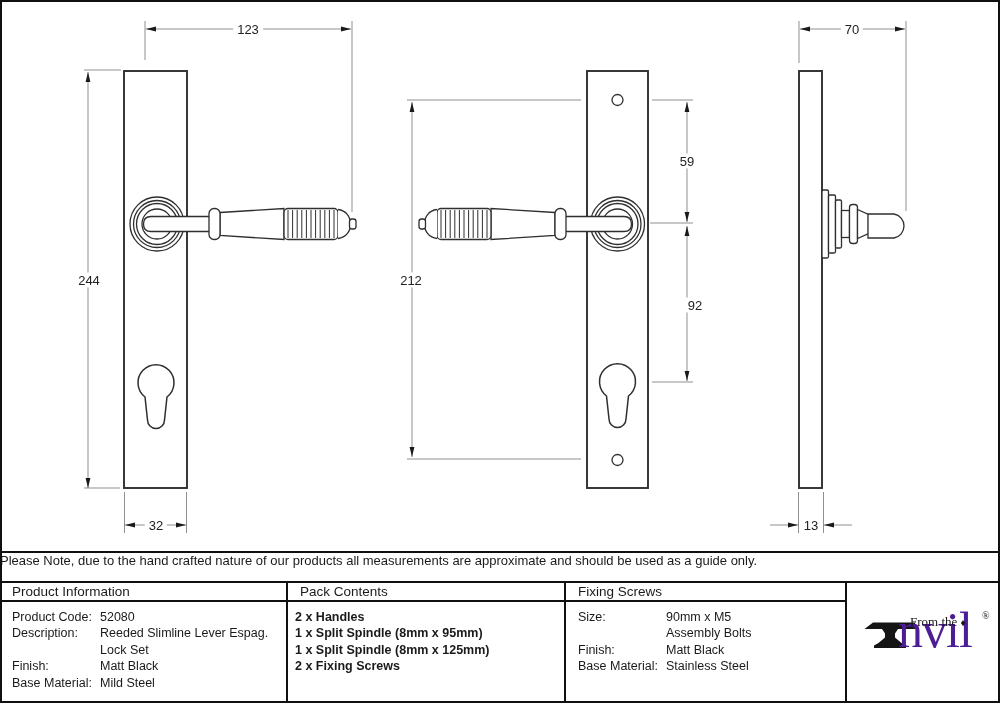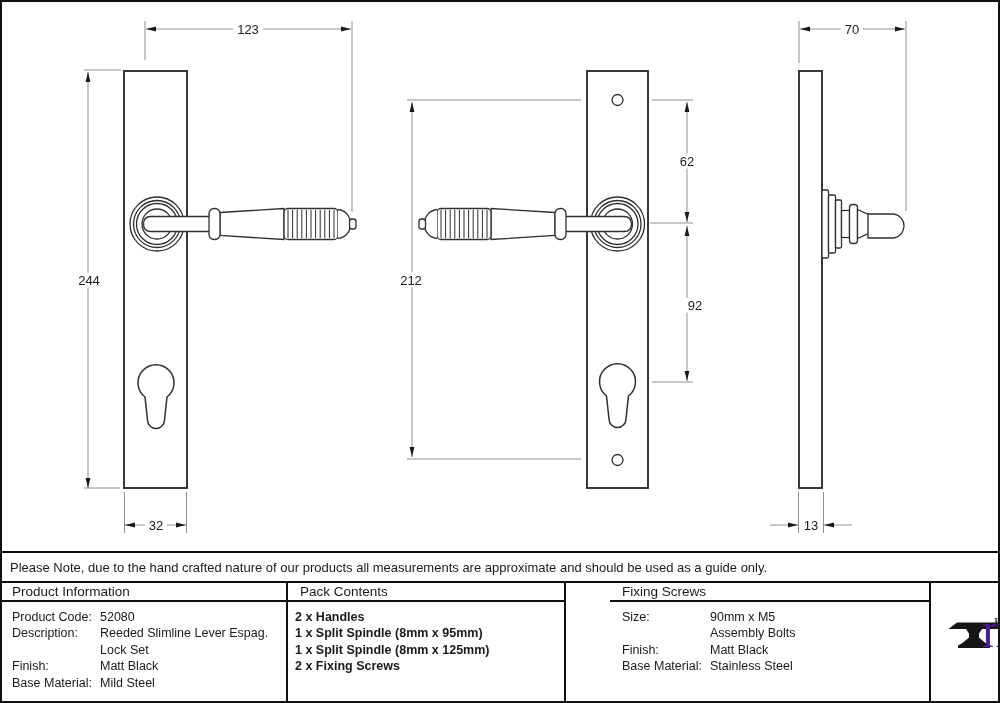--- a/index.html
+++ b/index.html
@@ -1,20 +1,20 @@
 <!DOCTYPE html>
 <html><head>
 <meta charset="utf-8">
 <style>
   html,body{margin:0;padding:0;background:#ffffff;}
   body{width:1000px;height:703px;position:relative;font-family:"Liberation Sans",sans-serif;color:#1a1a1a;overflow:hidden;}
   .frame{position:absolute;inset:0;border:2px solid #101010;box-sizing:border-box;pointer-events:none;z-index:50;}
   svg.drawing{position:absolute;left:0;top:0;z-index:1;}
   .dim-label{position:absolute;transform:translate(-50%,-50%);background:#ffffff;padding:0 4px;font-size:13px;color:#222;z-index:10;white-space:nowrap;}
-  .note-bar{position:absolute;left:0;right:0;top:551px;height:32px;box-sizing:border-box;border-top:2px solid #101010;border-bottom:2px solid #101010;display:flex;align-items:center;padding-left:10px;font-size:13px;background:#fff;z-index:5;}
+  .note-bar{position:absolute;left:0;right:0;top:551px;height:32px;box-sizing:border-box;border-top:2px solid #101010;border-bottom:2px solid #101010;display:flex;align-items:flex-start;font-size:13px;background:#fff;z-index:5;}
   .spec-table{position:absolute;left:0;right:0;top:583px;bottom:0;display:flex;z-index:5;background:#fff;}
   .spec-col{box-sizing:border-box;border-right:2px solid #101010;display:flex;flex-direction:column;}
   .spec-col.last{border-right:none;}
   .col-head{height:19px;box-sizing:border-box;border-bottom:2px solid #101010;display:flex;align-items:center;padding-left:12px;font-size:13.5px;}
   .col-body{padding:7px 0 0 12px;font-size:12.5px;line-height:16.4px;}
   .kv{display:flex;}
   .kv .k{width:88px;flex:0 0 88px;}
   .pc-body{padding-left:7px;font-weight:bold;}
   .logo-cell{position:relative;}
   .logo{position:absolute;left:17px;top:30px;width:155px;height:52px;}
@@ -141,21 +141,21 @@
       <polygon points="857.5,209.5 868.5,214.5 868.5,233.5 857.5,238.5"></polygon>
       <path d="M868,214 L894,214 A12.2,12.2 0 0 1 894,238 L868,238 Z"></path>
     </g>
   </g>
 </svg>
 
 <span class="dim-label" style="left:248px;top:29px;">123</span>
 <span class="dim-label" style="left:89px;top:280px;">244</span>
 <span class="dim-label" style="left:156px;top:525px;">32</span>
 <span class="dim-label" style="left:411px;top:280px;">212</span>
-<span class="dim-label" style="left:687px;top:161px;">62</span>
+<span class="dim-label" style="left:687px;top:161px;">59</span>
 <span class="dim-label" style="left:687px;top:305px;margin-left:8px;">92</span>
 <span class="dim-label" style="left:852px;top:29px;">70</span>
 <span class="dim-label" style="left:811px;top:525px;">13</span>
 
 <div class="note-bar">
   <span>Please Note, due to the hand crafted nature of our products all measurements are approximate and should be used as a guide only.</span>
 </div>
 
 <div class="spec-table">
 
@@ -188,21 +188,21 @@
   <div class="spec-col" style="width:278px;">
     <div class="col-head">Pack Contents</div>
     <div class="col-body pc-body">
       <div>2 x Handles</div>
       <div>1 x Split Spindle (8mm x 95mm)</div>
       <div>1 x Split Spindle (8mm x 125mm)</div>
       <div>2 x Fixing Screws</div>
     </div>
   </div>
 
-  <div class="spec-col" style="width:321px;margin-left:44px;">
+  <div class="spec-col" style="width:281px;">
     <div class="col-head">Fixing Screws</div>
     <div class="col-body">
       <div class="kv">
           <span class="k">Size:</span>
           <span class="v">90mm x M5</span>
         </div>
       <div class="kv">
           <span class="k"></span>
           <span class="v">Assembly Bolts</span>
         </div>

